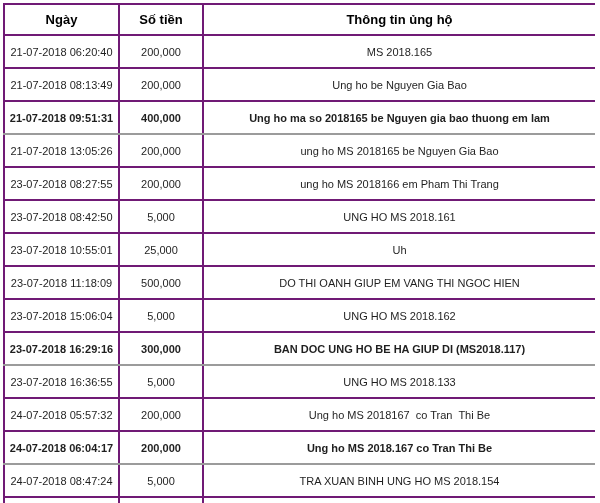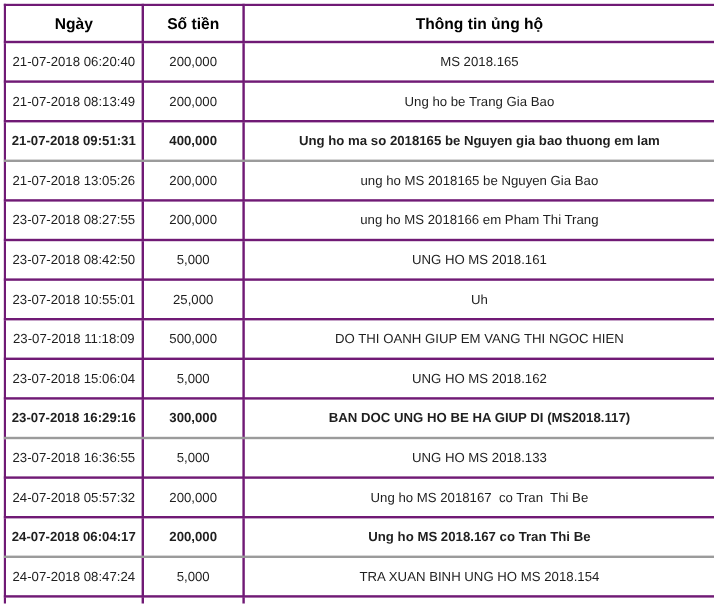--- a/index.html
+++ b/index.html
@@ -74,21 +74,21 @@
     </thead>
     <tbody>
       <tr>
         <td class="date-cell">21-07-2018 06:20:40</td>
         <td class="amount-cell">200,000</td>
         <td class="info-cell">MS 2018.165</td>
       </tr>
       <tr>
         <td class="date-cell">21-07-2018 08:13:49</td>
         <td class="amount-cell">200,000</td>
-        <td class="info-cell">Ung ho be Trang Gia Bao</td>
+        <td class="info-cell">Ung ho be Nguyen Gia Bao</td>
       </tr>
       <tr class="sep">
         <td class="date-cell">21-07-2018 09:51:31</td>
         <td class="amount-cell">400,000</td>
         <td class="info-cell">Ung ho ma so 2018165 be Nguyen gia bao thuong em lam</td>
       </tr>
       <tr>
         <td class="date-cell">21-07-2018 13:05:26</td>
         <td class="amount-cell">200,000</td>
         <td class="info-cell">ung ho MS 2018165 be Nguyen Gia Bao</td>

